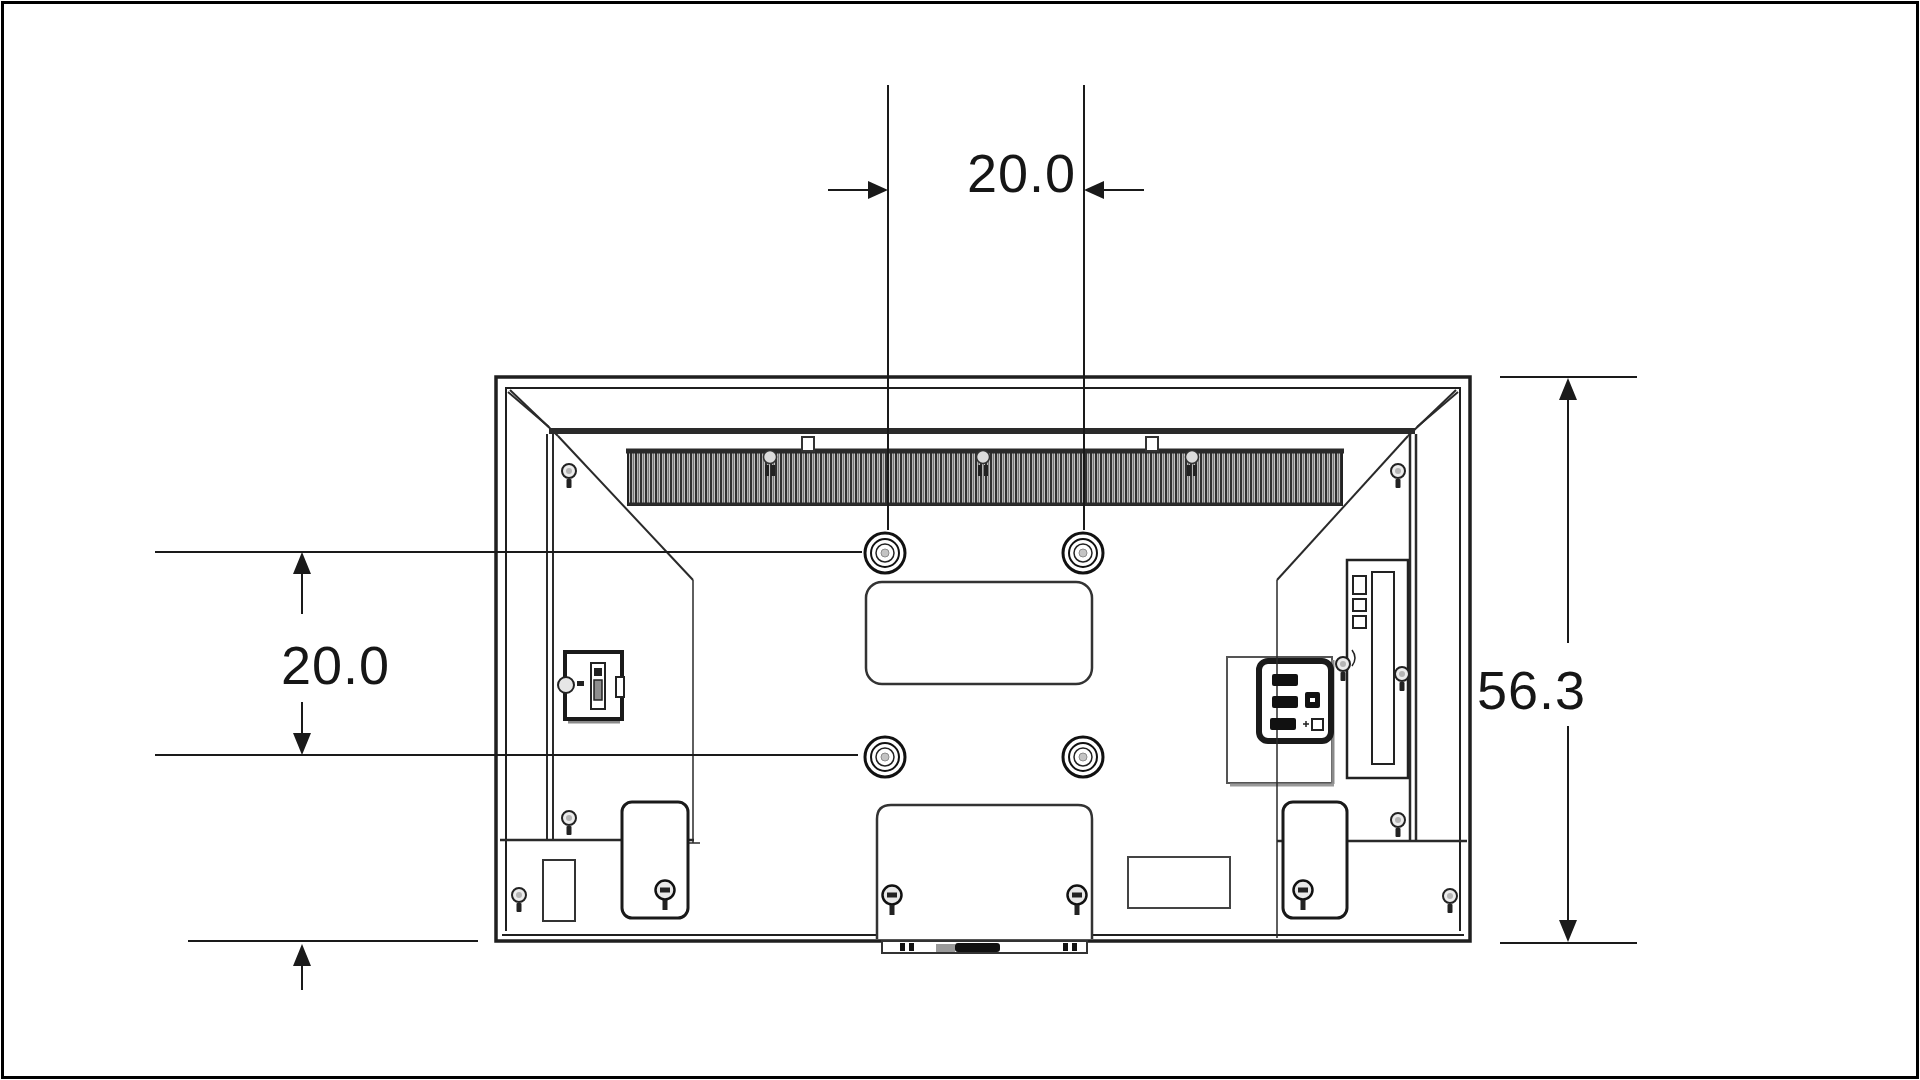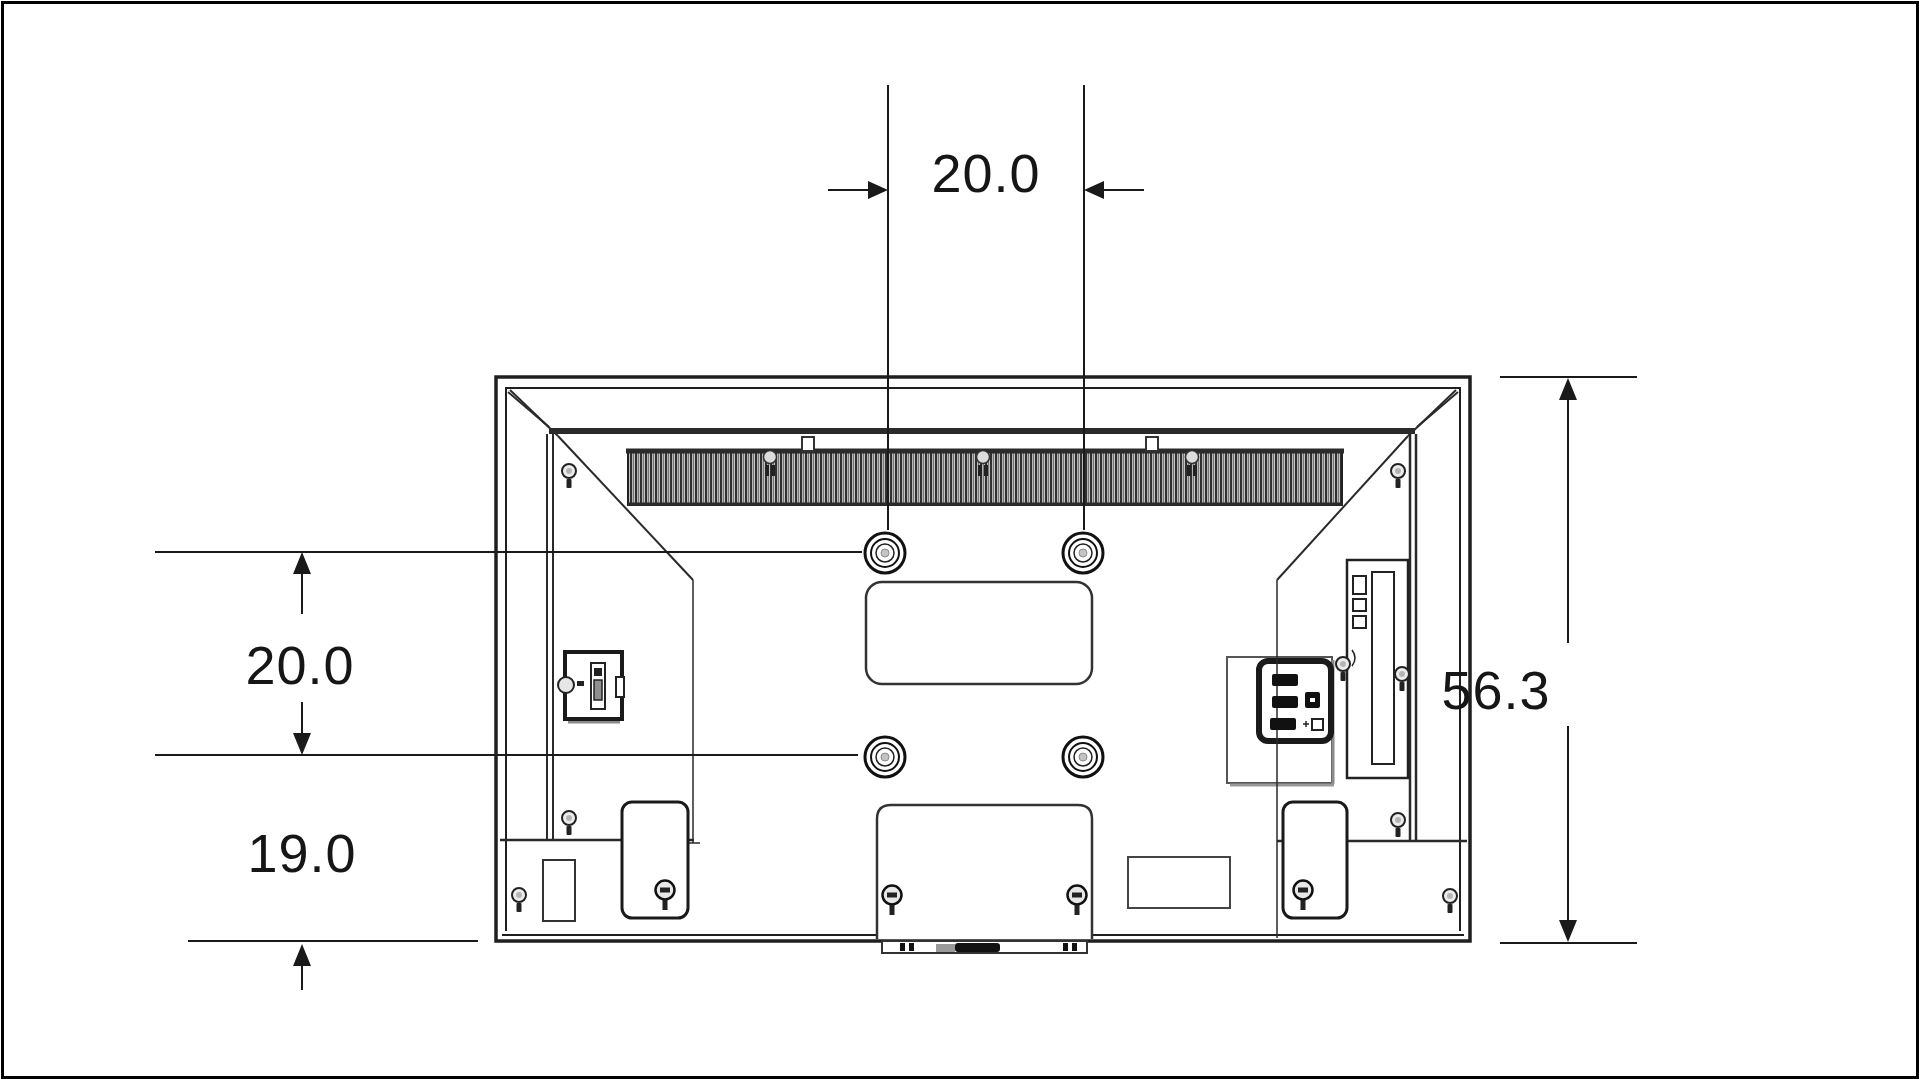--- a/index.html
+++ b/index.html
@@ -1,20 +1,20 @@
 <!DOCTYPE html>
 <html><head>
 <meta charset="utf-8">
 <style>
   html,body{margin:0;padding:0;background:#ffffff;}
   .page{position:relative;width:1920px;height:1080px;background:#ffffff;overflow:hidden;
         font-family:"Liberation Sans",sans-serif;}
   .page-border{position:absolute;inset:1px;border:3px solid #000;pointer-events:none;}
   .drawing{position:absolute;left:0;top:0;}
-  .dim-label{position:absolute;width:180px;text-align:center;
+  .dim-label{position:absolute;width:180px;text-align:right;
              font-size:54px;line-height:1;letter-spacing:1px;color:#161616;font-weight:400;}
 </style>
 </head>
 <body>
 
 <div class="page">
   <div class="page-border"></div>
 
   <svg class="drawing" width="1920" height="1080" viewBox="0 0 1920 1080">
     <defs>
@@ -187,16 +187,15 @@
       <polygon points="1568,378 1559,400 1577,400" stroke="none"></polygon>
       <line x1="1568" y1="726" x2="1568" y2="928" stroke-width="2"></line>
       <polygon points="1568,942 1559,920 1577,920" stroke="none"></polygon>
     </g>
   </svg>
 
   <div class="dim-label" style="left:896px;top:146px;">20.0</div>
 
   <div class="dim-label" style="left:210px;top:638px;">20.0</div>
 
-  <div class="dim-label" style="left:212px;top:826px;">19.0</div>
 
   <div class="dim-label" style="left:1406px;top:663px;">56.3</div>
 </div>
 
 </body></html>

